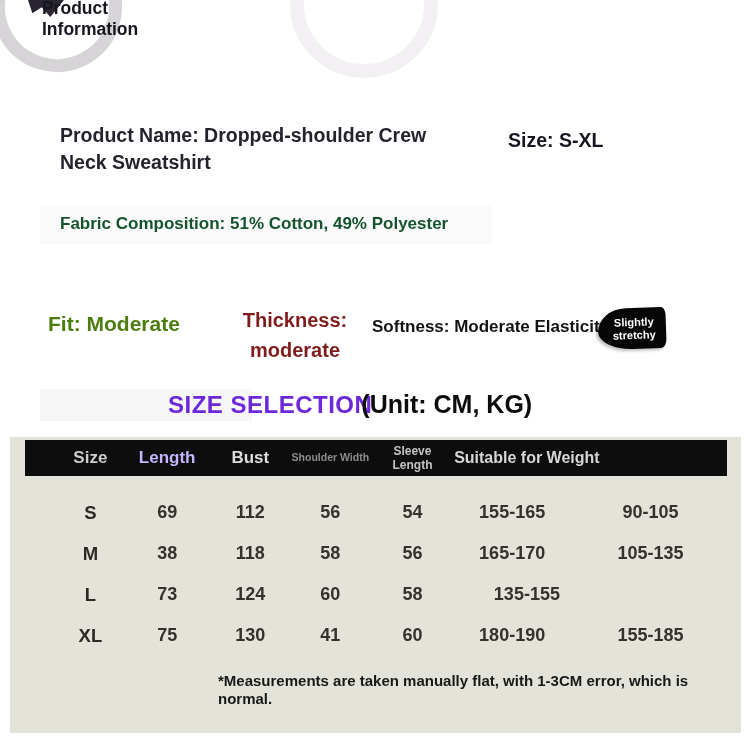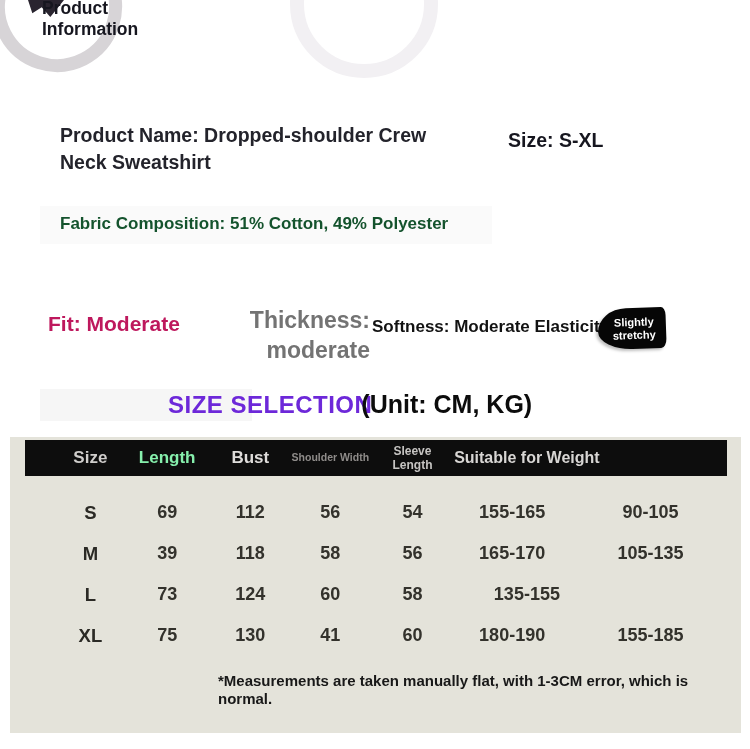--- a/index.html
+++ b/index.html
@@ -33,25 +33,25 @@
   }
   .fabric-strip{
     position:absolute;left:40px;top:206px;width:452px;height:38px;background:#fafafa;
   }
   .fabric-text{
     position:absolute;left:60px;top:214px;
     font-size:17px;font-weight:800;color:#14532d;
   }
   .attr-fit{
     position:absolute;left:48px;top:312px;
-    font-size:21px;font-weight:800;color:#be185d;
+    font-size:21px;font-weight:800;color:#4d7c0f;
   }
   .attr-thickness{
-    position:absolute;left:220px;top:305px;width:150px;text-align:right;
-    font-size:23px;font-weight:800;line-height:30px;color:#737373;
+    position:absolute;left:220px;top:305px;width:150px;text-align:center;
+    font-size:20px;font-weight:800;line-height:30px;color:#7f1d1d;
   }
   .attr-softness{
     position:absolute;left:372px;top:317px;
     font-size:17px;font-weight:800;color:#121212;
   }
   .stretch-badge{
     position:absolute;left:598px;top:308px;width:68px;height:41px;
     background:#060606;color:#ffffff;
     border-radius:46% 5px 6px 55% / 62% 9px 10px 48%;
     display:flex;align-items:center;justify-content:center;text-align:center;
@@ -73,21 +73,21 @@
     background:#e4e3da;
   }
   .size-table-header{
     position:absolute;left:15px;top:3px;width:702px;height:36px;background:#0d0d0d;
     display:flex;align-items:center;
   }
   .th{box-sizing:border-box;text-align:center;font-weight:700;}
   .c1{width:13.5%;padding-left:36px;} .c2{width:13.5%;} .c3{width:10.2%;} .c4{width:12.6%;}
   .c5{width:10.8%;} .c6{width:17.6%;} .c7{width:21.8%;}
   .th.c1{font-size:17px;color:#cfcdcb;}
-  .th.c2{font-size:17px;color:#86efac;}
+  .th.c2{font-size:17px;color:#c4b5fd;}
   .th.c3{font-size:17px;color:#dedcda;}
   .th.c4{font-size:10.5px;color:#8f8c8a;line-height:11.5px;}
   .th.c5{font-size:12px;color:#c6c4c2;}
   .th.c6{font-size:17px;color:#dedcda;}
   .th.c7{font-size:16px;color:#d8d6d4;}
   .size-table-body{
     position:absolute;left:15px;top:55px;width:702px;
   }
   .tr{display:flex;align-items:center;height:41px;}
   .td{box-sizing:border-box;text-align:center;font-size:18px;font-weight:700;color:#33322c;}
@@ -138,21 +138,21 @@
       <div class="td c1">S</div>
       <div class="td c2">69</div>
       <div class="td c3">112</div>
       <div class="td c4">56</div>
       <div class="td c5">54</div>
       <div class="td c6">155-165</div>
       <div class="td c7">90-105</div>
     </div>
     <div class="tr">
       <div class="td c1">M</div>
-      <div class="td c2">39</div>
+      <div class="td c2">38</div>
       <div class="td c3">118</div>
       <div class="td c4">58</div>
       <div class="td c5">56</div>
       <div class="td c6">165-170</div>
       <div class="td c7">105-135</div>
     </div>
     <div class="tr">
       <div class="td c1">L</div>
       <div class="td c2">73</div>
       <div class="td c3">124</div>

